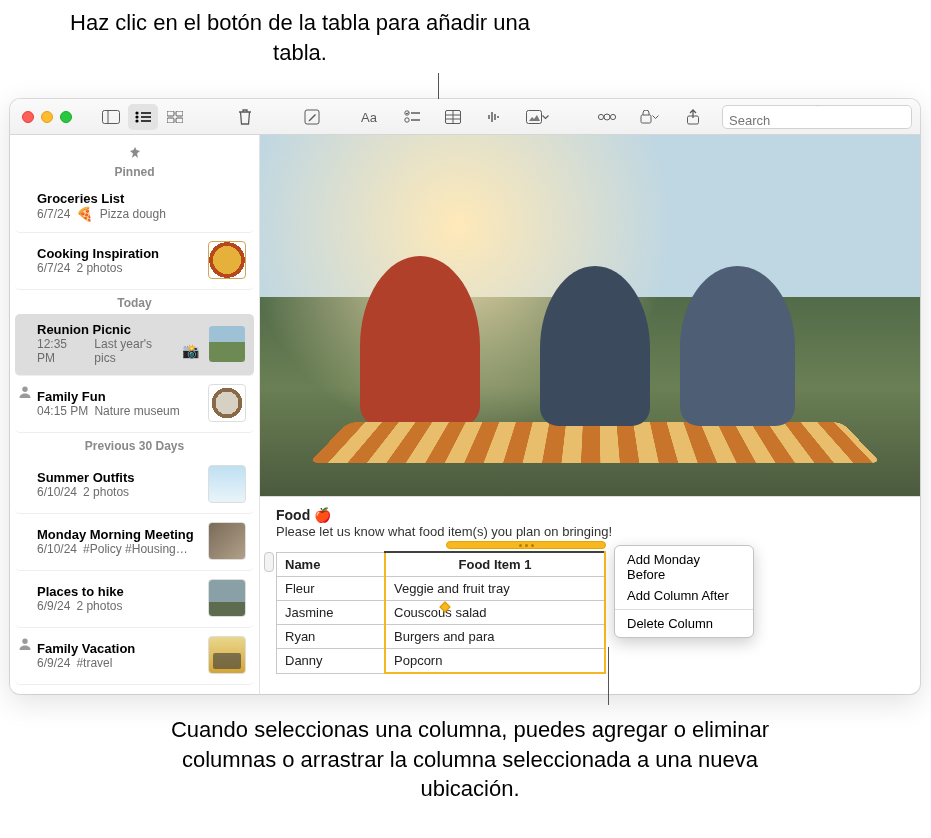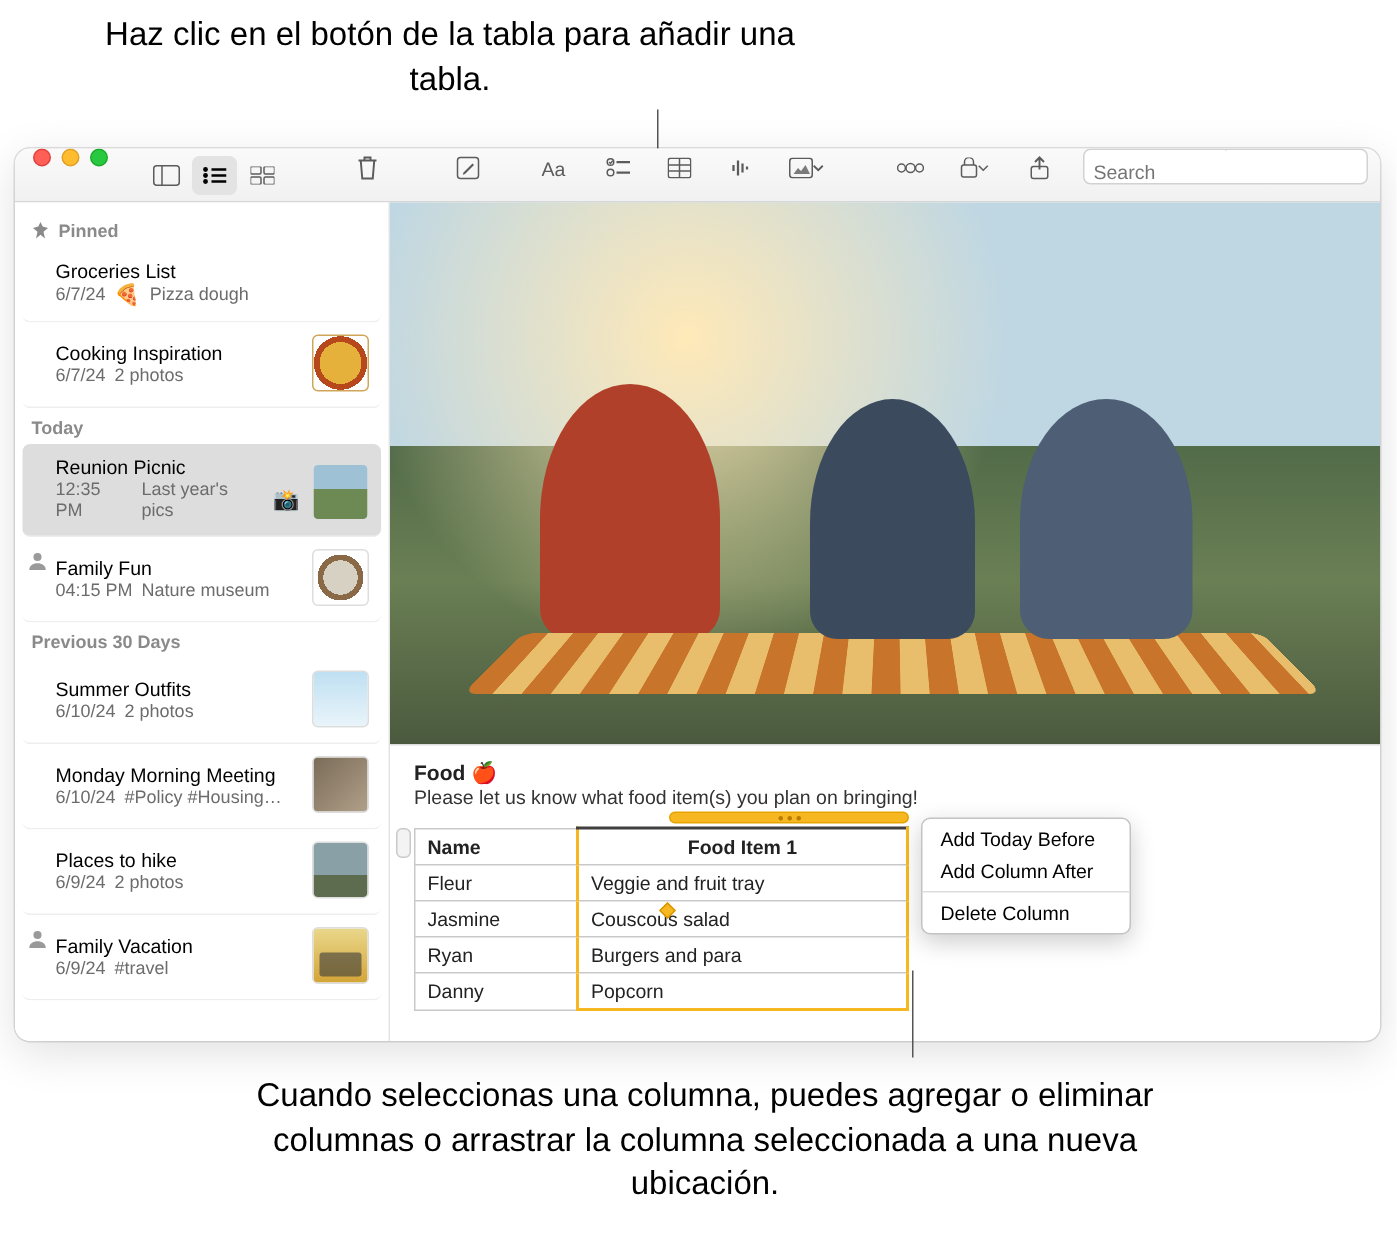--- a/index.html
+++ b/index.html
@@ -63,20 +63,21 @@
     overflow: hidden;
     display: flex;
     flex-direction: column;
   }
 
   .titlebar {
     height: 36px;
     background: linear-gradient(#fafafa, #f1f1f1);
     border-bottom: 1px solid #d6d6d6;
     display: flex;
+    align-items: center;
     padding: 0 8px;
     gap: 18px;
   }
   .traffic { display: flex; gap: 7px; padding: 0 6px 0 4px; }
   .traffic span { width: 12px; height: 12px; border-radius: 50%; display: block; }
   .tl-close { background: #ff5f57; border: .5px solid #e14039; }
   .tl-min   { background: #febc2e; border: .5px solid #dfa023; }
   .tl-max   { background: #28c840; border: .5px solid #1aab29; }
 
   .tb-group { display: flex; align-items: center; gap: 2px; }
@@ -113,33 +114,34 @@
     background: #fff;
     font-size: 13px;
     padding: 6px 5px 10px 5px;
   }
   .sb-sect-head {
     display: flex; align-items: center; gap: 6px;
     color: #8a8a8a;
     font-size: 12px;
     font-weight: 600;
     padding: 6px 6px 4px 6px;
+    flex-direction: column;
   }
   .sb-sect-head svg { width: 12px; height: 12px; fill: #8a8a8a; }
 
   .note-item {
     display: flex; align-items: center;
     padding: 8px 8px 10px 22px;
     border-bottom: 1px solid #eee;
     gap: 8px;
     border-radius: 5px;
   }
-  .note-item.selected { background: #dddddd; align-items: flex-end; }
+  .note-item.selected { background: #dddddd; }
   .note-item .meta { flex: 1; min-width: 0; }
-  .note-item .title { font-weight: 400; font-size: 13px; color: #000; }
+  .note-item .title { font-weight: 700; font-size: 13px; color: #000; }
   .note-item .sub { font-size: 12px; color: #6c6c6c; display:flex; gap:6px; align-items:center; }
   .thumb {
     width: 38px; height: 38px;
     border-radius: 4px;
     border: 1px solid #ddd;
     flex-shrink: 0;
     background: linear-gradient(135deg, #8fa4b8, #c8d4df);
     position: relative;
     overflow: hidden;
   }
@@ -553,21 +555,21 @@
                   <td>Burgers and para</td>
                 </tr>
             <tr>
                   <td>Danny</td>
                   <td>Popcorn</td>
                 </tr>
           </tbody>
             </table>
 
           <div class="ctx-menu">
-            <div class="mi">Add Today Before</div>
+            <div class="mi">Add Monday Before</div>
             <div class="mi">Add Column After</div>
             <hr>
             <div class="mi">Delete Column</div>
           </div>
         </div>
       </div>
     </div>
   </div>
 </div>
 

